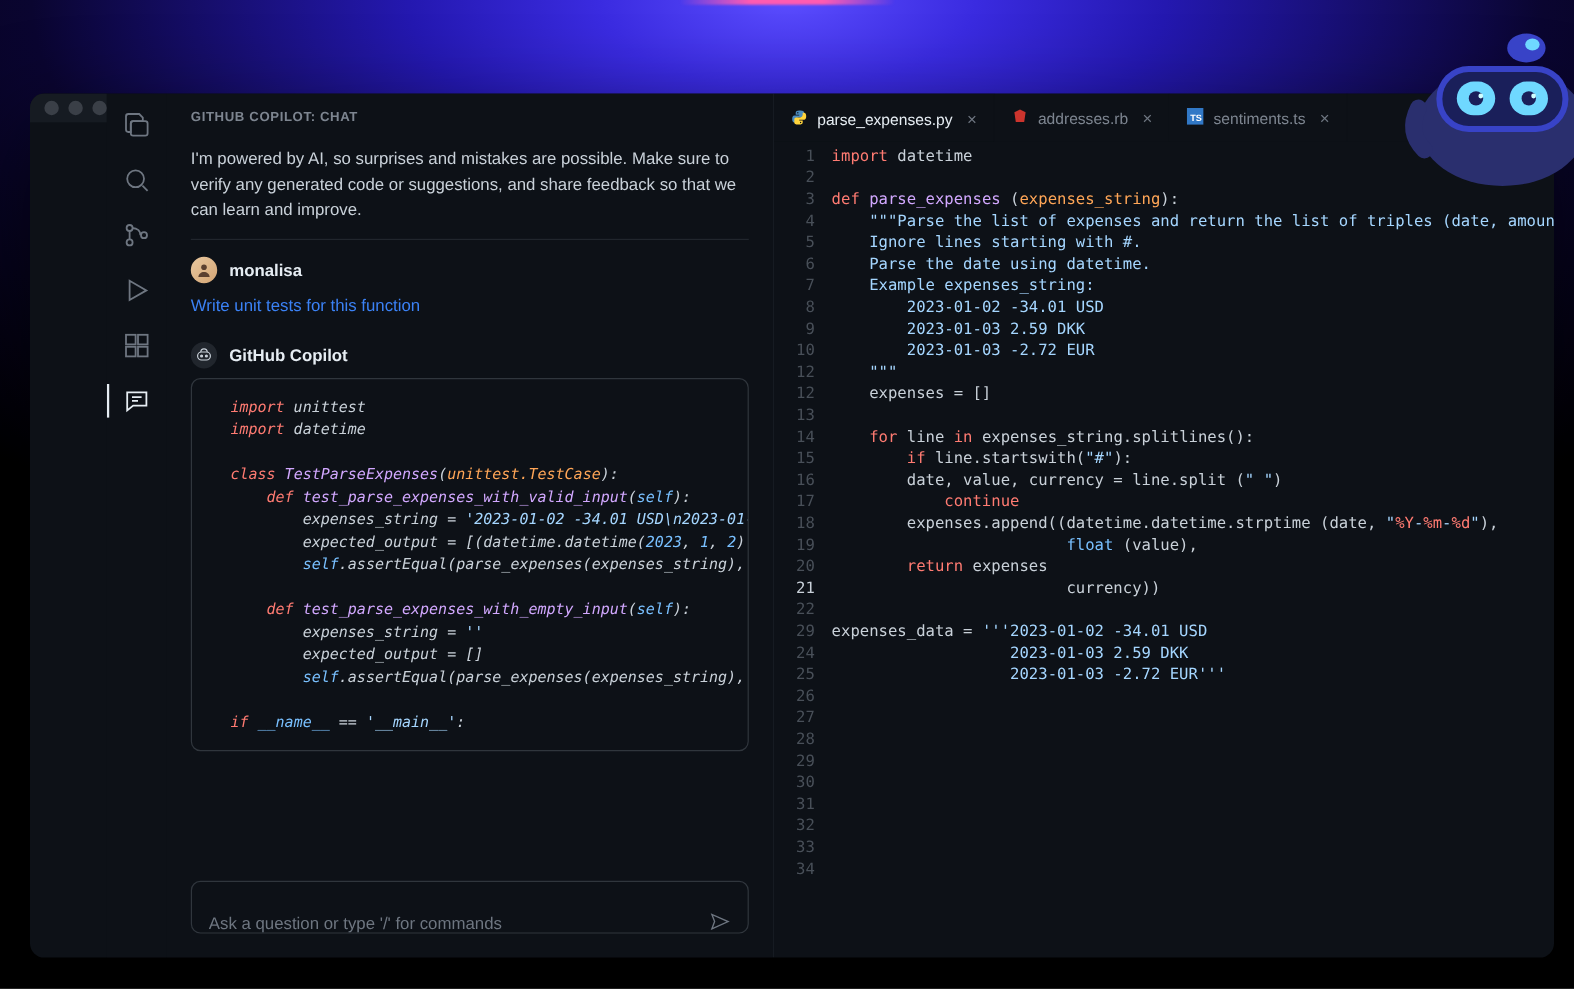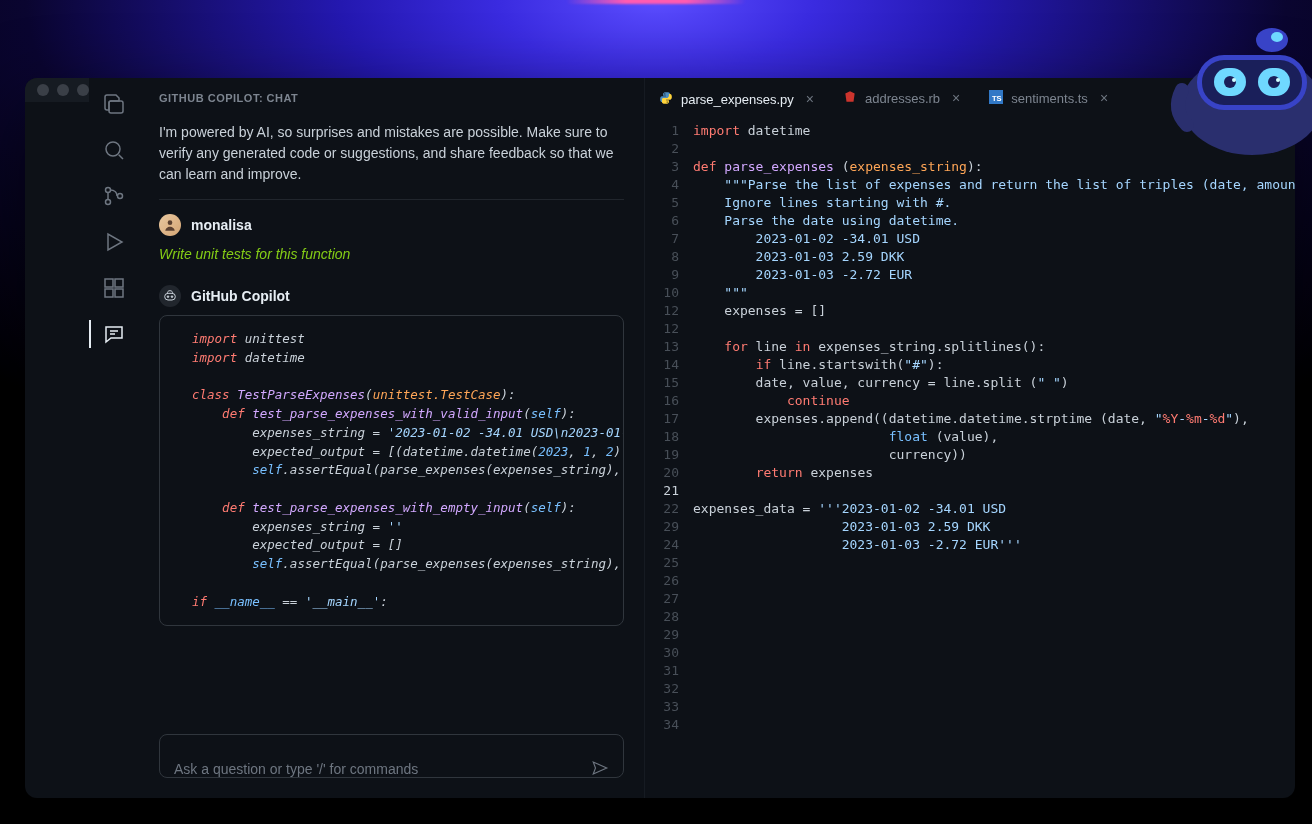--- a/index.html
+++ b/index.html
@@ -106,21 +106,21 @@
   .avatar {
     width: 22px; height: 22px; border-radius: 50%;
     background: #30363d;
     display: flex; align-items: center; justify-content: center;
     font-size: 11px;
   }
   .avatar.user { background: linear-gradient(135deg,#e8c8a0,#d4a574); }
   .avatar.copilot { background: #21262d; }
   .avatar.copilot svg { width: 16px; height: 16px; }
   .msg-name { font-weight: 600; color: #e6edf3; font-size: 14px; }
-  .msg-text { color: #84cc16; margin-bottom: 20px; font-style: italic; }
+  .msg-text { color: #3b82f6; margin-bottom: 20px; }
   .code-block {
     border: 1px solid #30363d;
     border-radius: 8px;
     padding: 14px 32px;
     font-family: ui-monospace, "SF Mono", Menlo, Consolas, monospace;
     font-size: 12.5px;
     line-height: 1.5;
     white-space: pre;
     overflow-x: hidden;
     color: #c9d1d9;
@@ -408,34 +408,35 @@
           <div class="hl-line c"></div>
           <div class="hl-line d"></div>
           <div class="hl-line e"></div>
           <div class="hl-line f"></div>
         <div class="line"><span class="kw">import</span> datetime</div>
             <div class="line"></div>
             <div class="line"><span class="kw">def</span> <span class="fn">parse_expenses</span> (<span class="param">expenses_string</span>):</div>
             <div class="line">    <span class="str">"""Parse the list of expenses and return the list of triples (date, amount, currency</span></div>
             <div class="line">    <span class="str">Ignore lines starting with #.</span></div>
             <div class="line">    <span class="str">Parse the date using datetime.</span></div>
+            <div class="line">    <span class="str">Example expenses_string:</span></div>
             <div class="line">    <span class="str">    2023-01-02 -34.01 USD</span></div>
             <div class="line">    <span class="str">    2023-01-03 2.59 DKK</span></div>
             <div class="line">    <span class="str">    2023-01-03 -2.72 EUR</span></div>
             <div class="line">    <span class="str">"""</span></div>
             <div class="line">    expenses = []</div>
             <div class="line"></div>
             <div class="line">    <span class="kw">for</span> line <span class="kw">in</span> expenses_string.splitlines():</div>
             <div class="line">        <span class="kw">if</span> line.startswith(<span class="str">"#"</span>):</div>
             <div class="line">        date, value, currency = line.split (<span class="str">" "</span>)</div>
             <div class="line">            <span class="kw">continue</span></div>
             <div class="line">        expenses.append((datetime.datetime.strptime (date, <span class="fmt">"</span><span class="fmt-esc">%Y</span><span class="fmt">-</span><span class="fmt-esc">%m</span><span class="fmt">-</span><span class="fmt-esc">%d</span><span class="fmt">"</span>),</div>
             <div class="line">                         <span class="builtin">float</span> (value),</div>
+            <div class="line">        <span class="kw">return</span> expenses</div>
             <div class="line">                         currency))</div>
-            <div class="line">        <span class="kw">return</span> expenses</div>
             <div class="line"></div>
             <div class="line">expenses_data = <span class="str">'''2023-01-02 -34.01 USD</span></div>
             <div class="line">                   <span class="str">2023-01-03 2.59 DKK</span></div>
             <div class="line">                   <span class="str">2023-01-03 -2.72 EUR'''</span></div>
             <div class="line"></div>
             <div class="line"></div>
             <div class="line"></div>
             <div class="line"></div>
             <div class="line"></div>
             <div class="line"></div>

